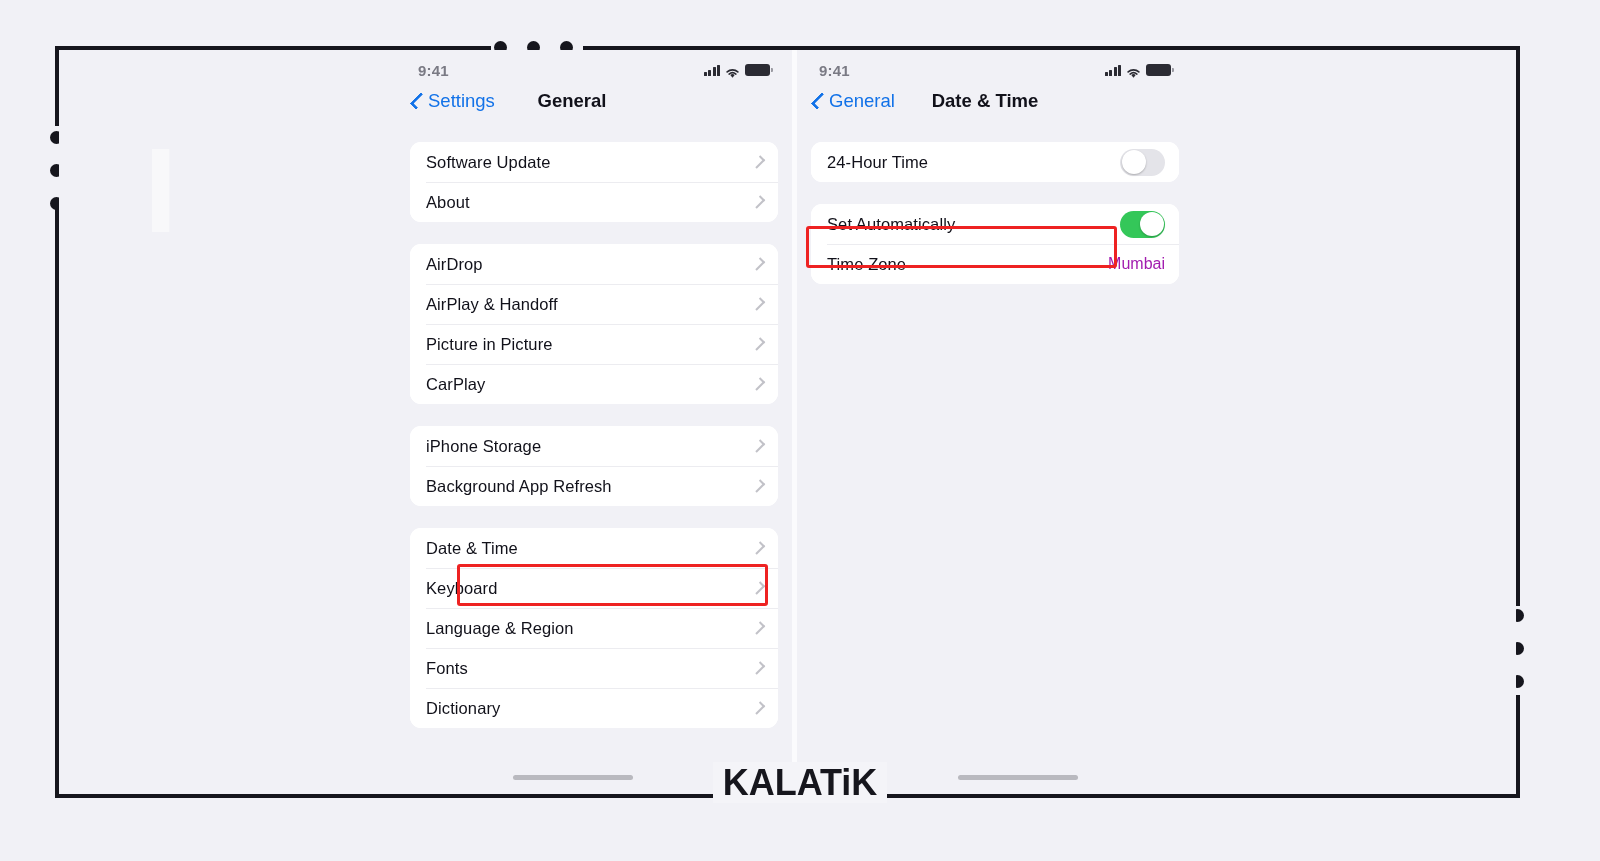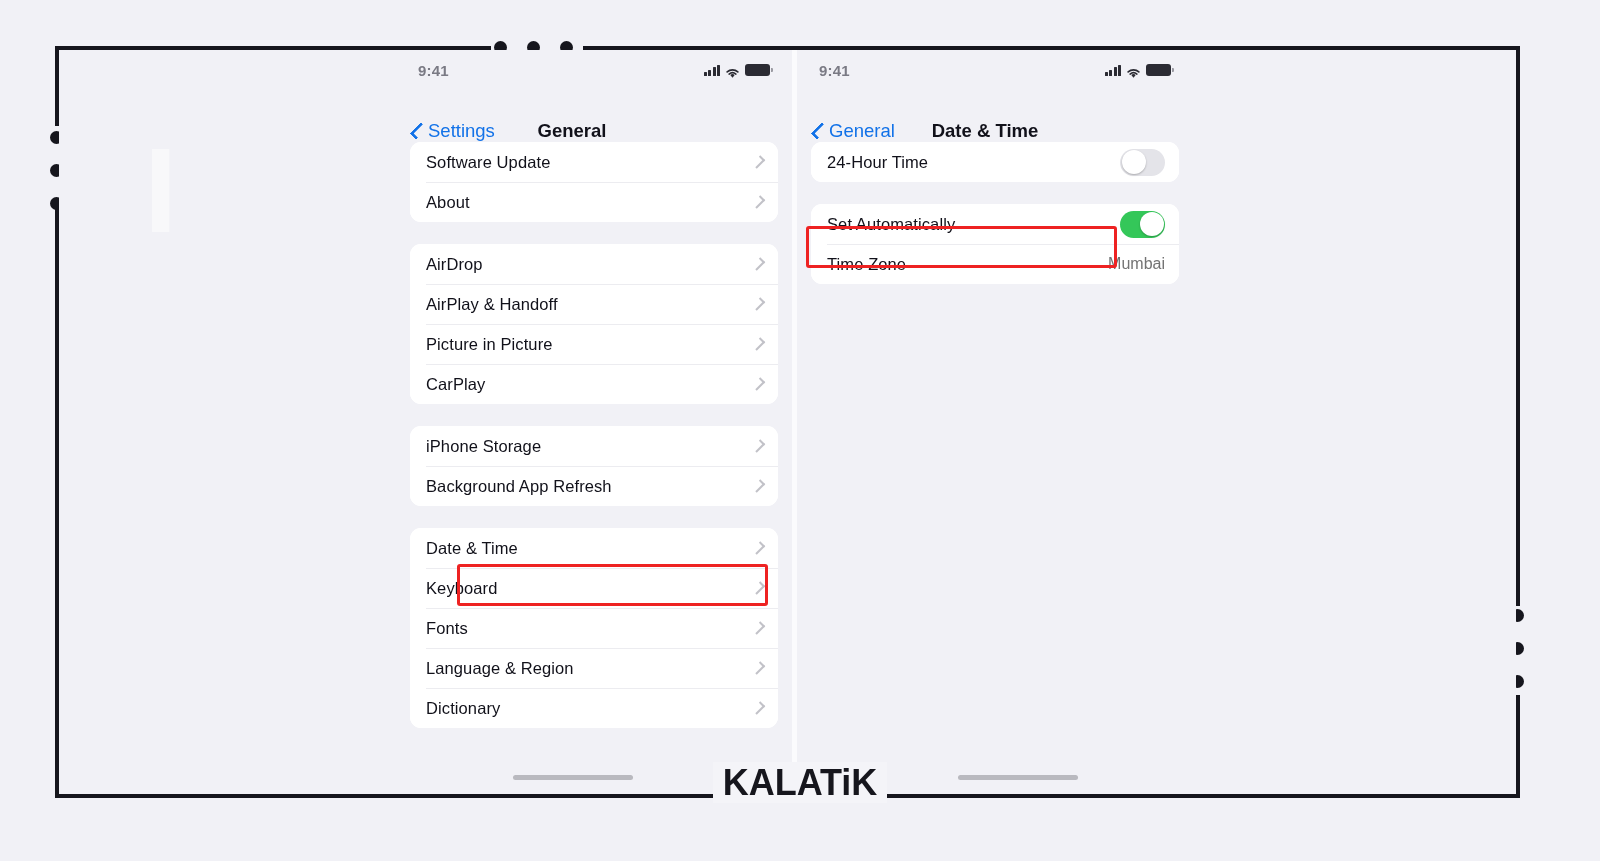--- a/index.html
+++ b/index.html
@@ -122,21 +122,21 @@
     position: absolute; right: -3px; top: 3.5px;
     width: 2px; height: 4px; border-radius: 0 1px 1px 0;
     background: #9a9aa2;
   }
 
   
   .navbar {
     position: relative;
     height: 52px;
     display: flex;
-    align-items: flex-end;
+    align-items: flex-start;
     padding: 0 18px;
   }
   .nav-back {
     display: flex;
     align-items: center;
     gap: 5px;
     color: #1272e8;
     font-size: 18.5px;
     cursor: pointer;
     white-space: nowrap;
@@ -185,21 +185,21 @@
     left: 16px; right: 0; top: 0;
     height: 1px;
     background: #ececf0;
   }
   .row-label {
     font-size: 16.5px;
     color: #11111a;
     letter-spacing: .1px;
   }
   .row-right { display: flex; align-items: center; gap: 9px; }
-  .row-value { font-size: 16px; color: #737373; }
+  .row-value { font-size: 16px; color: #a21caf; }
   .chev-right {
     width: 7px; height: 12px;
     border-right: 2px solid #c2c2c8;
     border-top: 2px solid #c2c2c8;
     transform: rotate(45deg);
     display: inline-block;
     margin-right: 2px;
   }
 
   
@@ -383,27 +383,27 @@
                 <span class="chev-right"></span>
               </span>
           </div>
           <div class="row">
             <span class="row-label">Keyboard</span>
             <span class="row-right">
                 <span class="chev-right"></span>
               </span>
           </div>
           <div class="row">
+            <span class="row-label">Language &amp; Region</span>
+            <span class="row-right">
+                <span class="chev-right"></span>
+              </span>
+          </div>
+          <div class="row">
             <span class="row-label">Fonts</span>
-            <span class="row-right">
-                <span class="chev-right"></span>
-              </span>
-          </div>
-          <div class="row">
-            <span class="row-label">Language &amp; Region</span>
             <span class="row-right">
                 <span class="chev-right"></span>
               </span>
           </div>
           <div class="row">
             <span class="row-label">Dictionary</span>
             <span class="row-right">
                 <span class="chev-right"></span>
               </span>
           </div>

